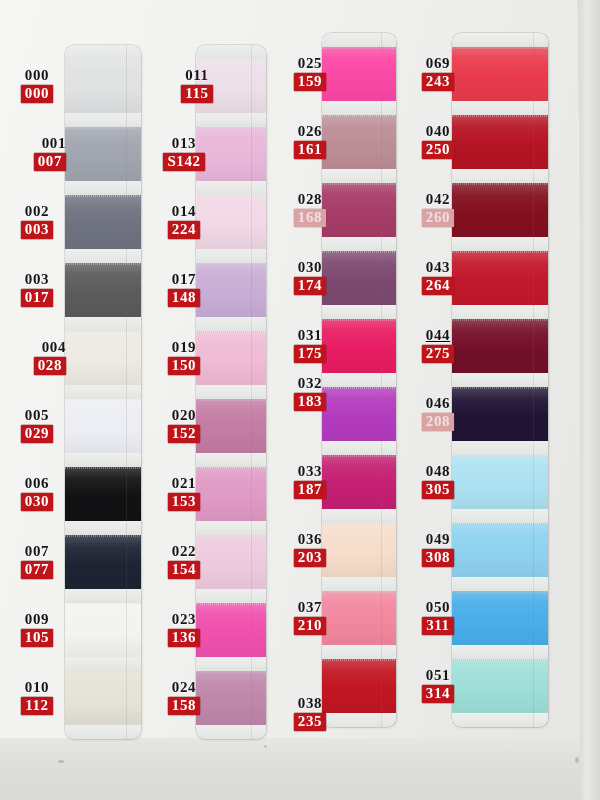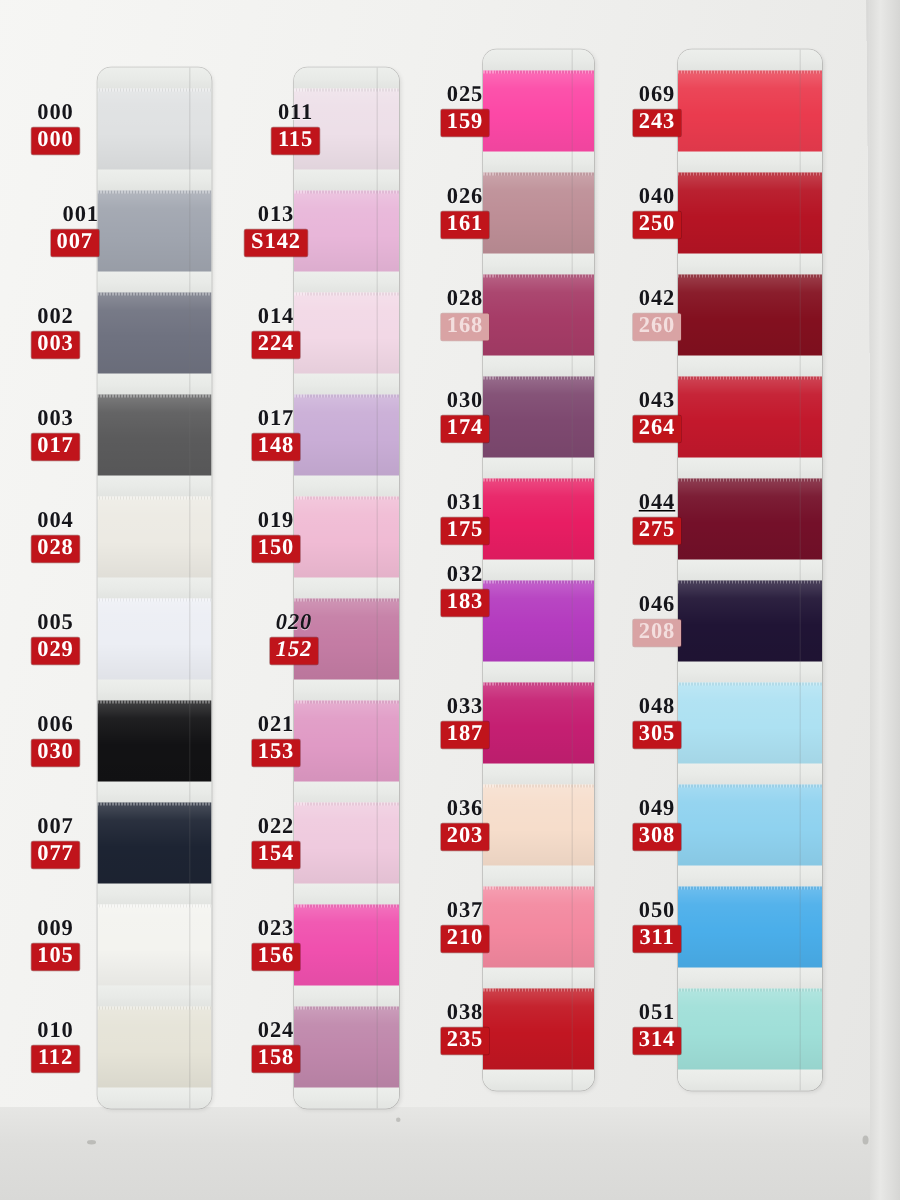--- a/index.html
+++ b/index.html
@@ -169,21 +169,21 @@
             <div><span class="code-bottom">007</span></div>
           </div>
           <div class="swatch-label" style="left: 8px; top: 204px; text-align: center;">
             <div class="code-top">002</div>
             <div><span class="code-bottom">003</span></div>
           </div>
           <div class="swatch-label" style="left: 8px; top: 272px;">
             <div class="code-top">003</div>
             <div><span class="code-bottom">017</span></div>
           </div>
-          <div class="swatch-label" style="left: 8px; top: 340px;">
+          <div class="swatch-label" style="left: 8px; top: 340px; text-align: right;">
             <div class="code-top">004</div>
             <div><span class="code-bottom">028</span></div>
           </div>
           <div class="swatch-label" style="left: 8px; top: 408px;">
             <div class="code-top">005</div>
             <div><span class="code-bottom">029</span></div>
           </div>
           <div class="swatch-label" style="left: 8px; top: 476px;">
             <div class="code-top">006</div>
             <div><span class="code-bottom">030</span></div>
@@ -241,35 +241,35 @@
             <div><span class="code-bottom">224</span></div>
           </div>
           <div class="swatch-label" style="left: 155px; top: 272px;">
             <div class="code-top">017</div>
             <div><span class="code-bottom">148</span></div>
           </div>
           <div class="swatch-label" style="left: 155px; top: 340px;">
             <div class="code-top">019</div>
             <div><span class="code-bottom">150</span></div>
           </div>
-          <div class="swatch-label" style="left: 167px; top: 408px; font-style: italic;">
+          <div class="swatch-label" style="left: 155px; top: 408px;">
             <div class="code-top">020</div>
             <div><span class="code-bottom">152</span></div>
           </div>
           <div class="swatch-label" style="left: 155px; top: 476px;">
             <div class="code-top">021</div>
             <div><span class="code-bottom">153</span></div>
           </div>
           <div class="swatch-label" style="left: 155px; top: 544px;">
             <div class="code-top">022</div>
             <div><span class="code-bottom">154</span></div>
           </div>
           <div class="swatch-label" style="left: 155px; top: 612px;">
             <div class="code-top">023</div>
-            <div><span class="code-bottom">156</span></div>
+            <div><span class="code-bottom">136</span></div>
           </div>
           <div class="swatch-label" style="left: 155px; top: 680px;">
             <div class="code-top">024</div>
             <div><span class="code-bottom">158</span></div>
           </div>
         </div>
       </div>
       <div class="column">
         <div class="ribbon" style="left: 322px; top: 33px; width: 74px; height: 694px;">
           <div class="card-gap" style="height: 14px;"></div>
@@ -325,21 +325,21 @@
             <div><span class="code-bottom">187</span></div>
           </div>
           <div class="swatch-label" style="left: 281px; top: 532px;">
             <div class="code-top">036</div>
             <div><span class="code-bottom">203</span></div>
           </div>
           <div class="swatch-label" style="left: 281px; top: 600px;">
             <div class="code-top">037</div>
             <div><span class="code-bottom">210</span></div>
           </div>
-          <div class="swatch-label" style="left: 281px; top: 668px;">
+          <div class="swatch-label" style="left: 281px; top: 696px;">
             <div class="code-top">038</div>
             <div><span class="code-bottom">235</span></div>
           </div>
         </div>
       </div>
       <div class="column">
         <div class="ribbon" style="left: 452px; top: 33px; width: 96px; height: 694px;">
           <div class="card-gap" style="height: 14px;"></div>
           <div class="band" style="height: 54px; background: rgb(234, 59, 78);"></div>
           <div class="card-gap" style="height: 14px;"></div>

